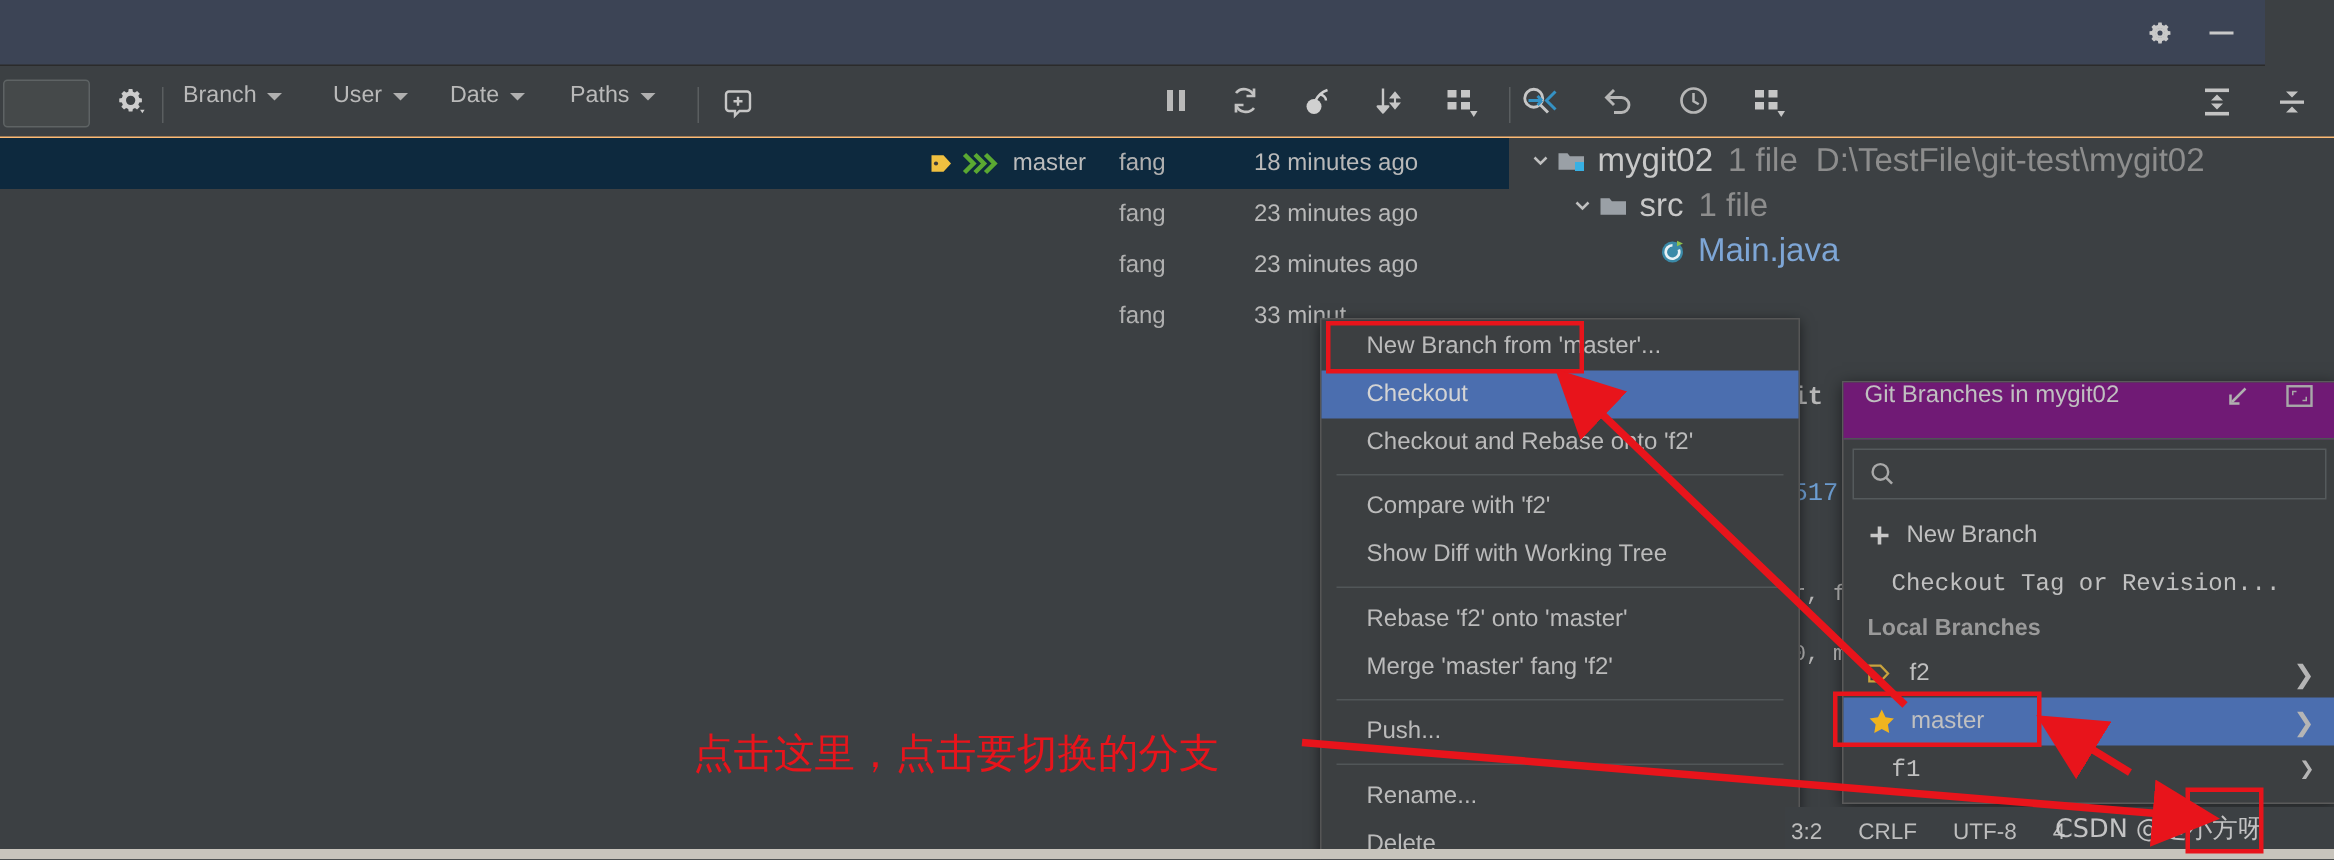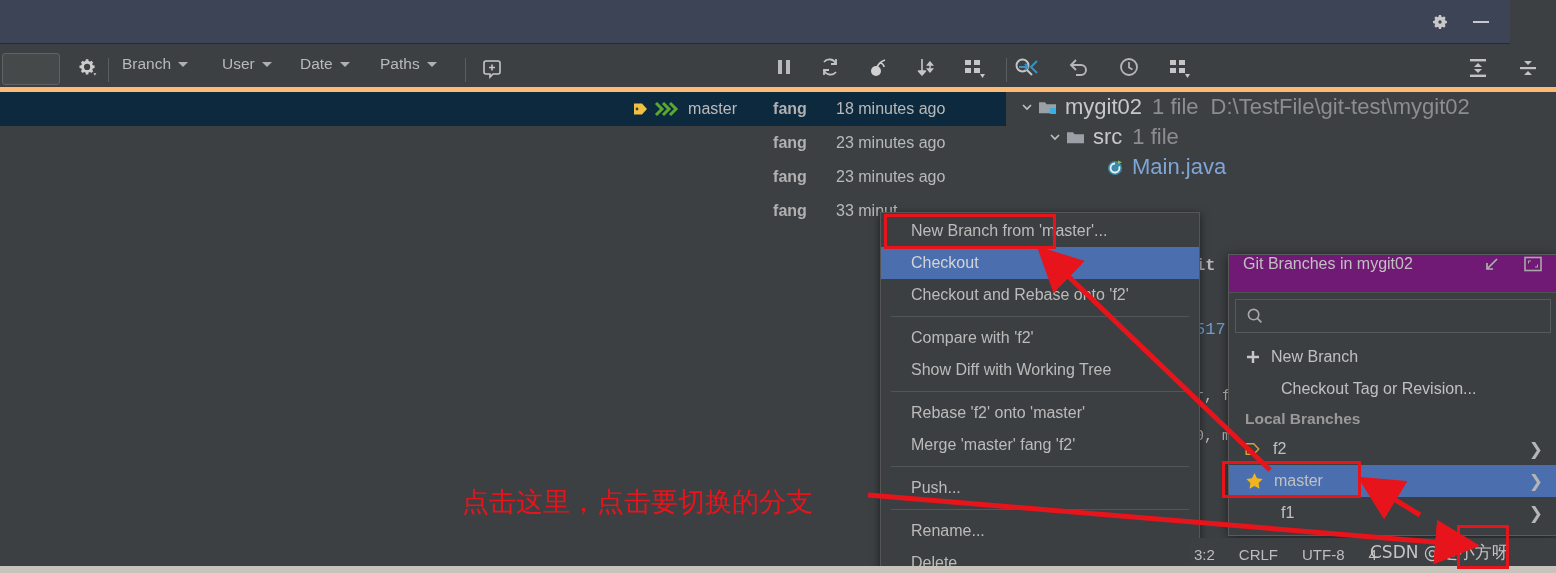--- a/index.html
+++ b/index.html
@@ -30,21 +30,21 @@
     position:absolute; left:1510px; top:0; width:46px; height:44px;
     background:#3c4043;
   }
   .icn { display: inline-flex; align-items: center; justify-content: center; }
   .icn svg { display: block; }
 
   
   .toolbar {
     position: absolute; left: 0; top: 44px; width: 1556px; height: 48px;
     background: #3c4043;
-    border-bottom: 5px solid #fdba74;
+    border-bottom: 1px solid #fdba74;
     box-sizing: border-box;
   }
   .search-box {
     position: absolute; left: 2px; top: 9px; width: 56px; height: 30px;
     background: #45494a; border: 1px solid #5e6364; border-radius: 3px;
   }
   .tb-gear { position:absolute; left: 76px; top: 12px; }
   .tb-sep { position:absolute; width:1px; height:24px; background:#5a5e60; top:14px;}
   .tb-filter {
     position:absolute; top: 11px; display:flex; align-items:center; gap:7px;
@@ -64,21 +64,21 @@
     background: #3c4043;
   }
   .logrow {
     position: relative; height: 34px; display:flex; align-items:center;
     justify-content: flex-end; padding-right: 8px; box-sizing:border-box;
     font-size: 16px;
   }
   .logrow.selected { background:#0d293e; }
   .logrow .reflabel { display:flex; align-items:center; gap:3px; margin-right:8px; }
   .logrow .branchname { color:#bcbcbc; margin-right: 22px; }
-  .logrow .author { color:#b0b0b0; width: 62px; text-align:center; margin-right: 15px; font-weight: bold;}
+  .logrow .author { color:#b0b0b0; width: 62px; text-align:left; margin-right: 28px;}
   .logrow .date { color:#b9b9b9; width: 162px; text-align:left;}
   .bigarea {
     position:absolute; left:0; top:228px; width:880px; height:345px; background:#3c4043;
   }
 
   
   .filetree {
     position:absolute; left:1008px; top:92px; width:548px; height:136px;
     background:#3c4043;
   }
@@ -131,21 +131,21 @@
   .bp-list { padding: 8px 0 6px 0; }
   .bp-item {
     height:32px; display:flex; align-items:center; font-size:16px; color:#c0c0c0;
     padding-left: 16px; position:relative;
   }
   .bp-item.sel { background:#4b6eaf; }
   .bp-label { margin-left:10px; }
   .bp-group { height:28px; display:flex; align-items:center; padding-left:16px;
     color:#9a9a9a; font-size:15.5px; font-weight:bold;}
   .bp-arrow { position:absolute; right:14px; color:#b5b5b5; font-size:17px;}
-  .bp-plain { padding-left: 52px; }
+  .bp-plain { padding-left: 32px; font-family: Liberation Mono, monospace; }
 
   
   .statusbar {
     position:absolute; left:1190px; top:538px; width:366px; height:32px;
     background:#3c4043; display:flex; align-items:center; gap:24px;
     color:#bdbdbd; font-size:15px; padding-left:4px; box-sizing:border-box;
   }
   .bottom-strip {
     position:absolute; left:0; top:566px; width:1556px; height:7px; background:#c8c4bc;
   }

